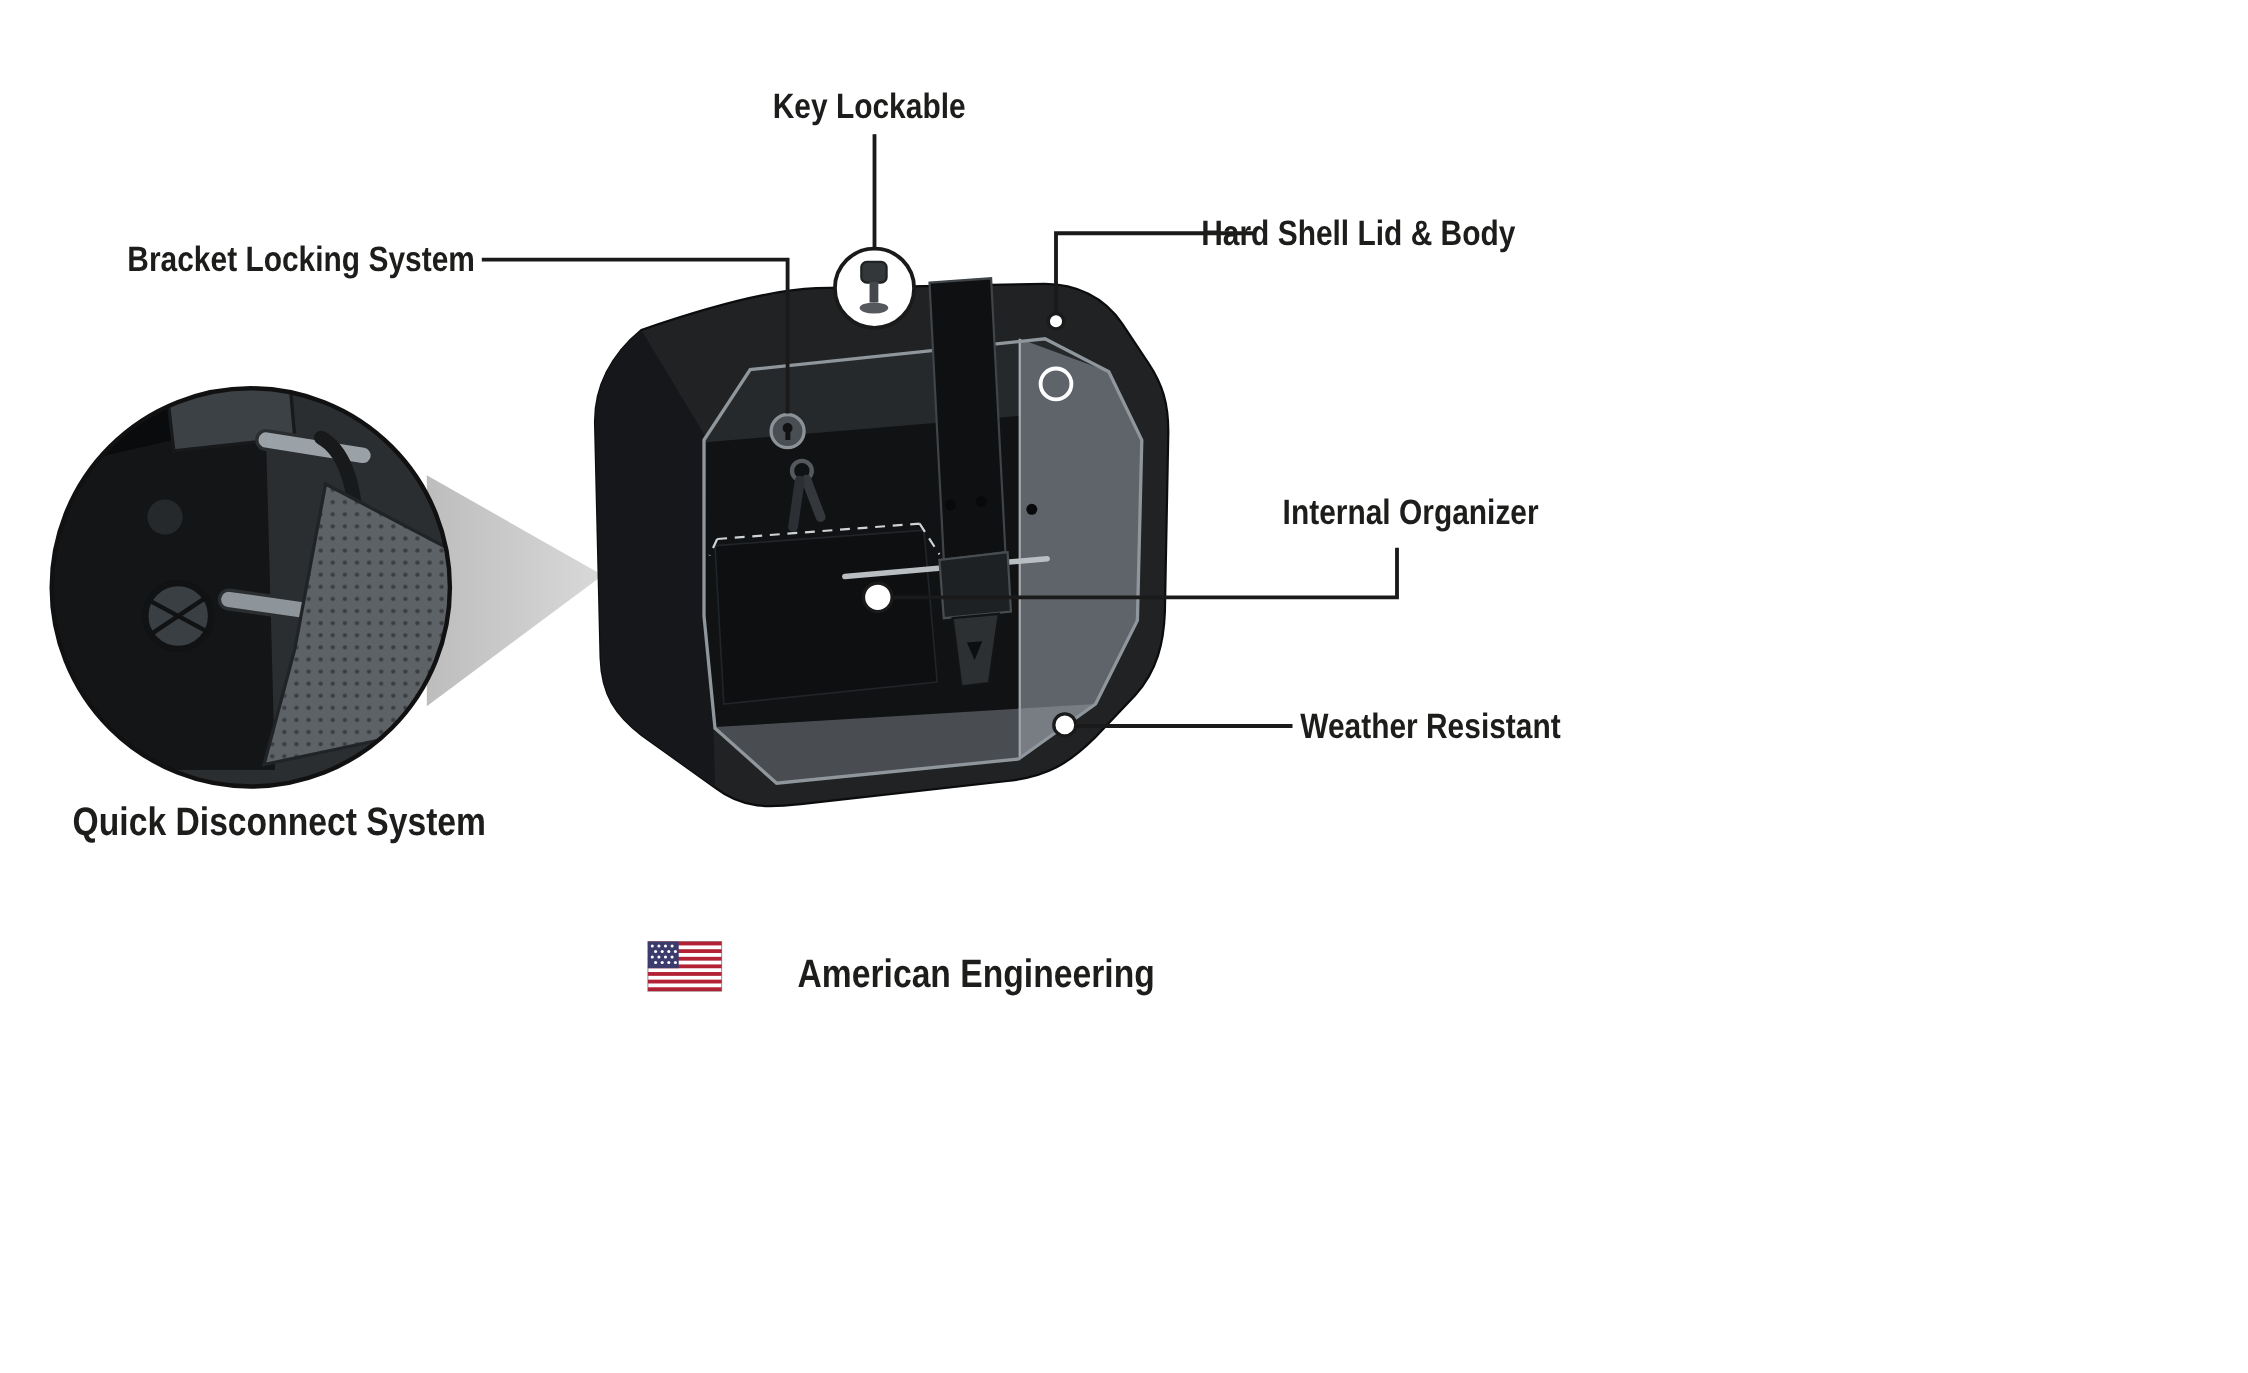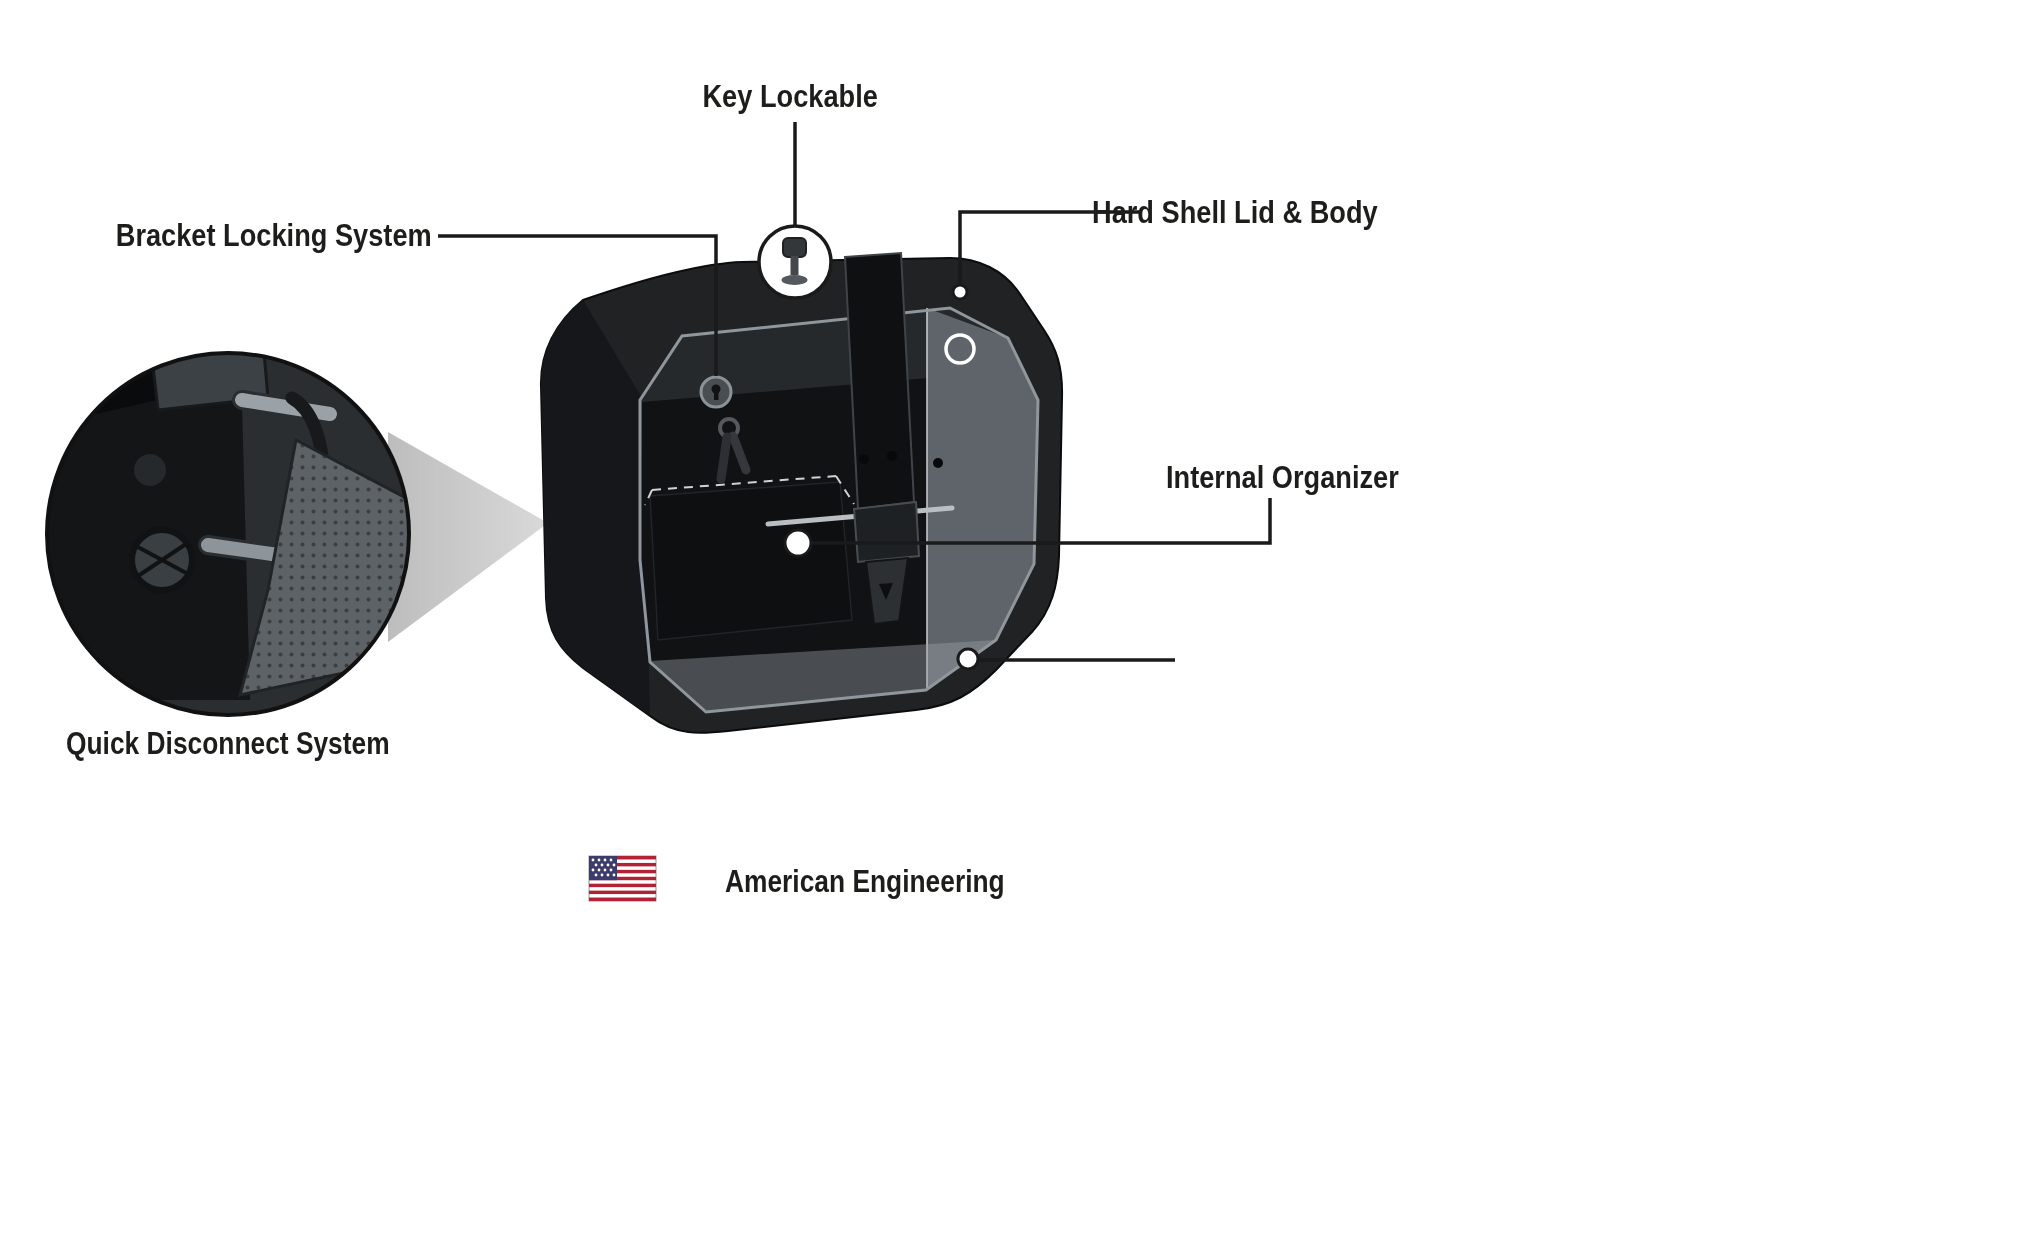--- a/index.html
+++ b/index.html
@@ -6,25 +6,25 @@
   html,body { background:#ffffff; }
   body { font-family:"Liberation Sans", sans-serif; }
   .canvas { position:relative; width:2044px; height:1248px; background:#ffffff; overflow:hidden; }
   .art { position:absolute; left:0; top:0; width:2044px; height:1248px; }
   .label { position:absolute; font-weight:700; color:#1d1d1b; font-size:32px;
            white-space:nowrap; line-height:1.15; }
   .label > span { display:inline-block; transform:scaleX(0.85); }
   .origin-left  > span { transform-origin:left center; }
   .origin-right > span { transform-origin:right center; }
   .origin-center> span { transform-origin:center center; }
-  .label.big { font-size:31px; }
+  .label.big { font-size:36px; }
   .key-lockable   { left:590px;  top:78px;  width:400px; text-align:center; }
   .bracket-lock   { left:0px;    top:217px; width:432px; text-align:right; }
   .hard-shell     { left:1092px; top:194px; }
-  .internal-org   { left:1166px; top:459px; }
+  .internal-org   { left:1166px; top:447px; }
   .weather-res    { left:1182px; top:642px; }
   .quick-disc     { left:66px;   top:726px; }
   .american-eng   { left:725px;  top:864px; }
 </style>
 </head>
 <body>
 
 <div class="canvas">
 
   <svg class="art" viewBox="0 0 2044 1248" aria-hidden="true">
@@ -176,20 +176,23 @@
   </div>
 
   <div class="label hard-shell origin-left">
     <span>Hard Shell Lid &amp; Body</span>
   </div>
 
   <div class="label internal-org origin-left">
     <span>Internal Organizer</span>
   </div>
 
+  <div class="label weather-res origin-left">
+    <span>Weather Resistant</span>
+  </div>
 
   <div class="label big quick-disc origin-left">
     <span>Quick Disconnect System</span>
   </div>
 
   <div class="label big american-eng origin-left">
     <span>American Engineering</span>
   </div>
 
 </div>

